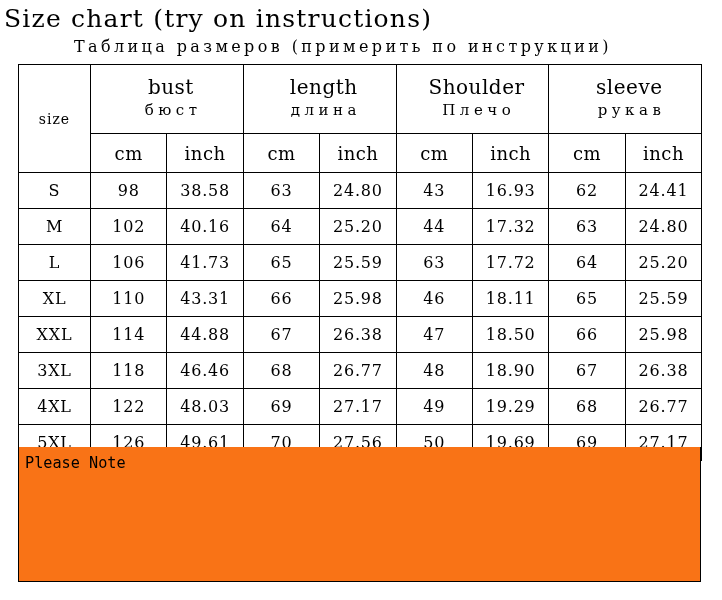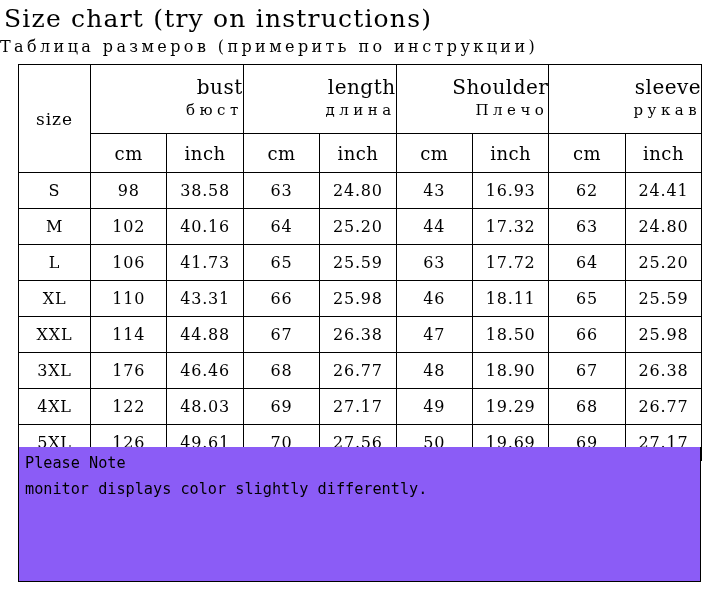--- a/index.html
+++ b/index.html
@@ -34,21 +34,21 @@
     font-size: 25px;
     line-height: 30px;
     letter-spacing: 1.2px;
     white-space: nowrap;
   }
   .title-ru {
     position: absolute;
     left: 0;
     top: 37px;
     width: 612px;
-    text-align: left;
+    text-align: right;
     font-family: "DejaVu Serif", serif;
     font-size: 16px;
     line-height: 20px;
     letter-spacing: 3.4px;
     white-space: nowrap;
   }
 
   
   .chart-table {
     position: absolute;
@@ -66,28 +66,27 @@
     font-weight: normal;
     padding: 0;
     font-size: 15px;
     background: #ffffff;
   }
 
   .col-size  { width: 72px; }
   .col-num   { width: 76.4px; }
 
   td.size-head {
-    font-size: 17px;
+    font-size: 14px;
     letter-spacing: 1px;
     height: 100px;
   }
   td.group-head {
     height: 62px;
     padding: 2px 0 4px 8px;
-    text-align: right;
   }
   .group-en {
     display: block;
     font-size: 20px;
     line-height: 25px;
     letter-spacing: 0.5px;
   }
   .group-ru {
     display: block;
     font-size: 15px;
@@ -115,21 +114,21 @@
   
   .note-box {
     position: absolute;
     left: 18px;
     top: 447px;
     width: 683px;
     height: 135px;
     box-sizing: border-box;
     border: 1.5px solid #000000;
     border-top: none;
-    background: #8b5cf6;
+    background: #f97316;
     padding: 4px 4px 0 6px;
     font-family: "DejaVu Sans Mono", monospace;
     font-size: 15.2px;
     line-height: 25.5px;
     letter-spacing: 0px;
   }
   .note-line {
     display: block;
     white-space: nowrap;
   }
@@ -235,21 +234,21 @@
         <td>44.88</td>
         <td>67</td>
         <td>26.38</td>
         <td>47</td>
         <td>18.50</td>
         <td>66</td>
         <td>25.98</td>
       </tr>
       <tr class="data-row">
         <td class="size-cell">3XL</td>
-        <td>176</td>
+        <td>118</td>
         <td>46.46</td>
         <td>68</td>
         <td>26.77</td>
         <td>48</td>
         <td>18.90</td>
         <td>67</td>
         <td>26.38</td>
       </tr>
       <tr class="data-row">
         <td class="size-cell">4XL</td>
@@ -271,16 +270,15 @@
         <td>50</td>
         <td>19.69</td>
         <td>69</td>
         <td>27.17</td>
       </tr>
     </tbody>
   </table>
 
   <div class="note-box">
     <span class="note-line">Please Note</span>
-    <span class="note-line">monitor displays color slightly differently.</span>
   </div>
 
 </div>
 
 </body></html>

